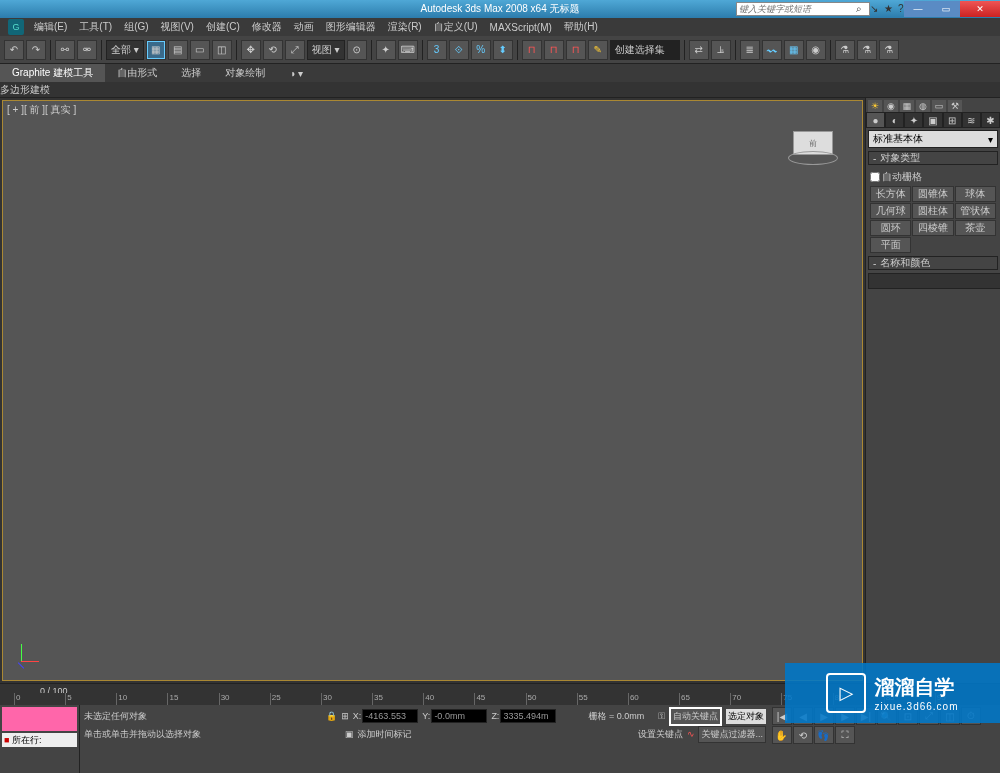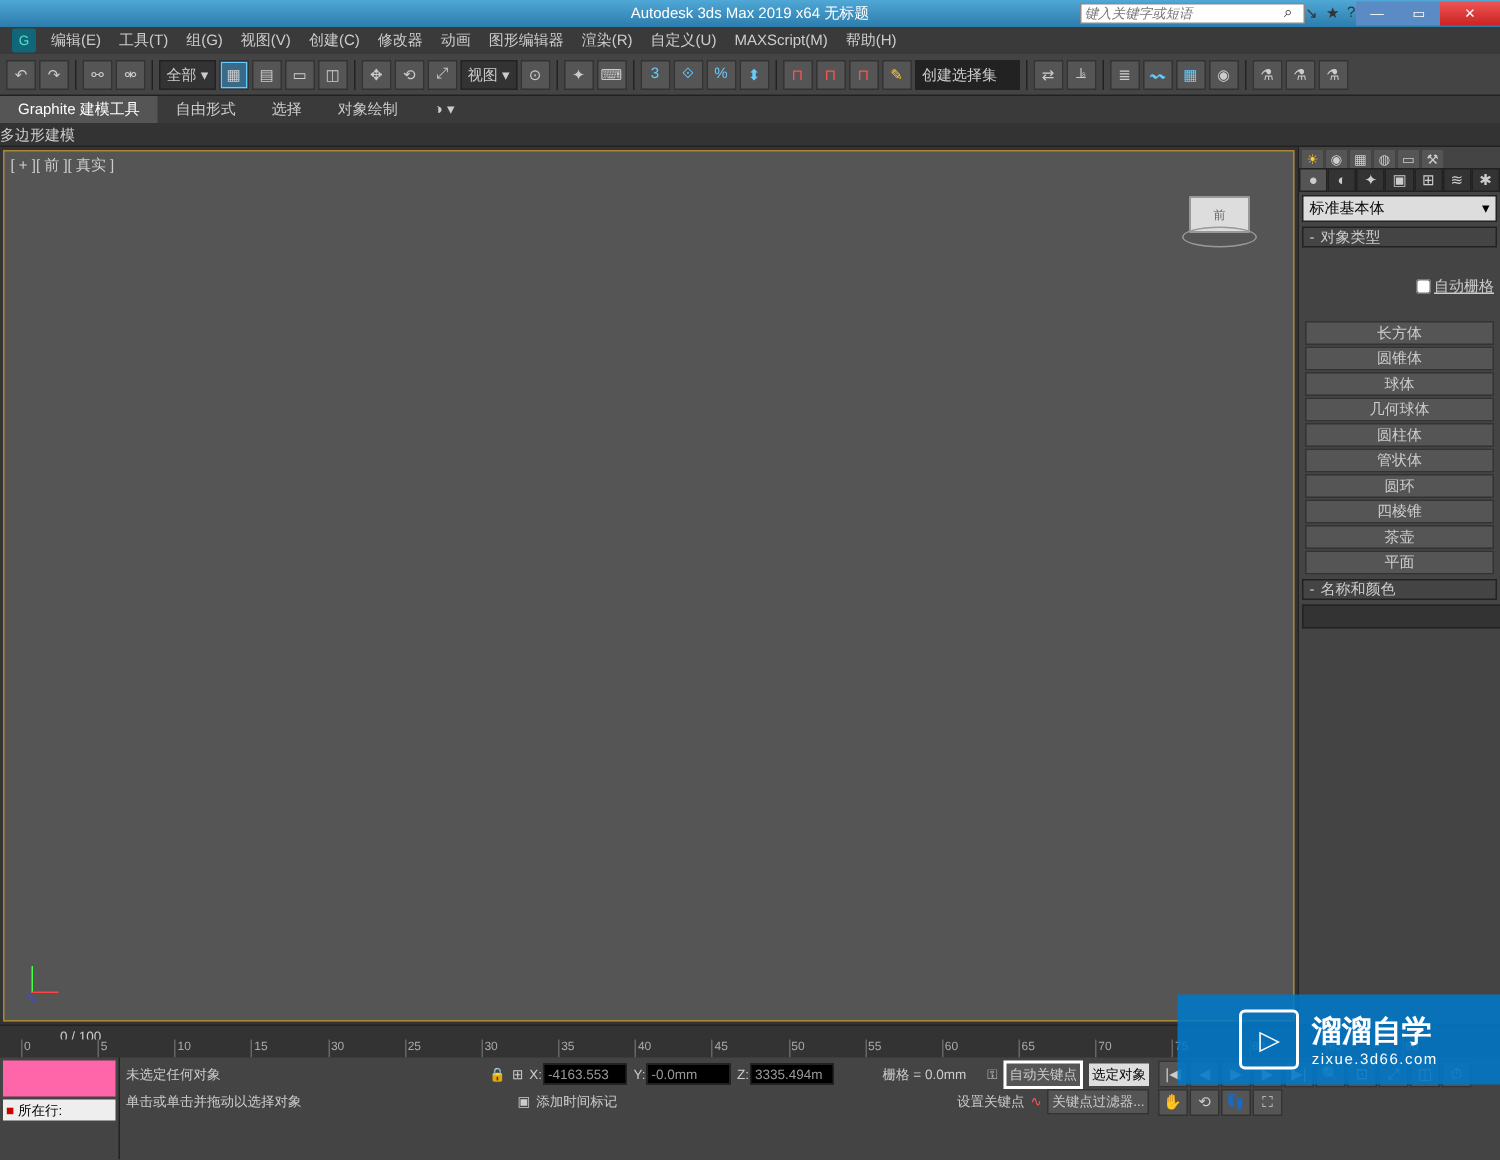--- a/index.html
+++ b/index.html
@@ -2,21 +2,21 @@
 <html><head>
 <meta charset="utf-8">
 <style>
 * { margin:0; padding:0; box-sizing:border-box; font-family:"Microsoft YaHei",Arial,sans-serif; user-select:none; }
 body { width:1000px; height:773px; background:#333; overflow:hidden; position:relative; }
 
 
 .titlebar { height:18px; background:linear-gradient(#4fa8d6,#2c7cac); display:flex; align-items:center; color:#fff; font-size:10px; position:relative; }
 .app-icon { width:16px; height:16px; background:#154b64; border-radius:2px; margin:0 4px; display:flex; align-items:center; justify-content:center; color:#5dc; font-size:9px; }
 .title-center { position:absolute; left:50%; transform:translateX(-50%); white-space:nowrap; }
-.search-box { position:absolute; right:130px; width:150px; height:14px; background:#fff; border:1px solid #888; font-size:9px; padding:0 2px; color:#888; font-style:italic; }
+.search-box { position:absolute; right:130px; width:134px; height:14px; background:#fff; border:1px solid #888; font-size:9px; padding:0 2px; color:#888; font-style:italic; }
 .title-icons { position:absolute; right:90px; display:flex; gap:2px; }
 .title-icons span { width:12px; height:12px; color:#333; font-size:10px; }
 .winbtns { position:absolute; right:0; display:flex; }
 .winbtn { width:28px; height:16px; display:flex; align-items:center; justify-content:center; font-size:9px; color:#fff; }
 .winbtn.min,.winbtn.max { background:linear-gradient(#6fa,#4c8); background:#5a8bc4; }
 .winbtn.close { background:linear-gradient(#e55,#c22); width:40px; }
 
 
 .menubar { height:18px; background:#3a3a3a; display:flex; align-items:center; padding:0 4px; }
 .menubar .app-icon { background:#167; }
@@ -55,23 +55,23 @@
 .cmdpanel { width:135px; background:#444; border-left:1px solid #222; display:flex; flex-direction:column; font-size:10px; color:#ccc; }
 .cmd-top { height:14px; background:#444; display:flex; gap:2px; padding:2px; }
 .cmd-top span { width:14px; height:12px; background:#555; display:flex; align-items:center; justify-content:center; font-size:9px; }
 .cmd-tabs { height:16px; display:flex; background:#333; }
 .cmd-tabs span { flex:1; display:flex; align-items:center; justify-content:center; border:1px solid #222; cursor:pointer; font-size:10px; }
 .cmd-tabs span.active { background:#555; }
 .cmd-drop { height:18px; background:#ddd; color:#000; border:1px solid #222; margin:2px; padding:4px 4px; display:flex; align-items:center; justify-content:space-between; }
 .rollout-head { height:14px; background:#444; border:1px solid #222; padding:0 4px; display:flex; align-items:center; margin:1px 2px; }
 .rollout-head .minus { margin-right:4px; }
 .rollout-body { padding:2px 4px; }
-.chk { display:flex; align-items:center; justify-content:flex-end; gap:2px; margin:16px 0;text-decoration:underline; }
+.chk { display:flex; align-items:center; justify-content:flex-start; gap:2px; margin:2px 0; }
 .chk input { width:10px; height:10px; }
-.btn-grid { display:grid; grid-template-columns:1fr; gap:1px; }
+.btn-grid { display:grid; grid-template-columns:1fr 1fr 1fr; gap:1px; }
 .btn-grid button { height:16px; background:#555; border:1px solid #333; color:#ccc; font-size:10px; cursor:pointer; }
 .name-color { display:flex; gap:1px; margin:2px; }
 .name-color input { flex:1; height:16px; background:#333; border:1px solid #222; }
 
 
 .trackbar { position:absolute; bottom:68px; left:0; right:0; height:22px; background:#333; border-top:1px solid #222; }
 .track-label { position:absolute; top:2px; left:40px; color:#ccc; font-size:9px; }
 .ruler { position:absolute; bottom:0; left:14px; right:14px; height:12px; background:#333; display:flex; }
 .ruler div { flex:1; border-left:1px solid #666; color:#aaa; font-size:8px; padding-left:1px; }
 
@@ -91,21 +91,21 @@
 .watermark { position:absolute; right:0; bottom:50px; width:215px; height:60px; background:rgba(0,120,200,0.88); display:flex; align-items:center; justify-content:center; color:#fff; }
 .watermark .play { width:40px; height:40px; border:2px solid #fff; border-radius:4px; display:flex; align-items:center; justify-content:center; font-size:18px; margin-right:8px; }
 .watermark .txt { display:flex; flex-direction:column; }
 .watermark .big { font-size:20px; font-weight:bold; }
 .watermark .small { font-size:10px; letter-spacing:1px; }
 </style>
 </head>
 <body>
 
 <div class="titlebar">
-  <div class="title-center">Autodesk 3ds Max  2019 x64     无标题</div>
+  <div class="title-center">Autodesk 3ds Max  2008 x64     无标题</div>
   <input class="search-box" placeholder="键入关键字或短语" style="">
   <div class="title-icons">
     <span>⌕</span>
     <span>↘</span>
     <span>★</span>
     <span>?</span>
   </div>
   <div class="winbtns">
     <div class="winbtn min">—</div>
     <div class="winbtn max">▭</div>

